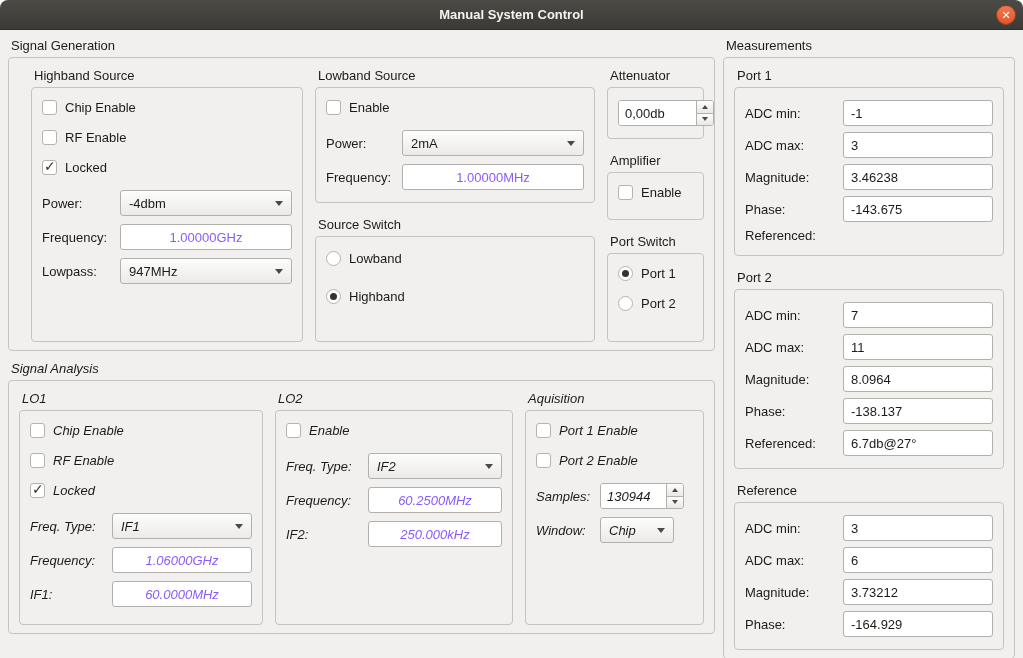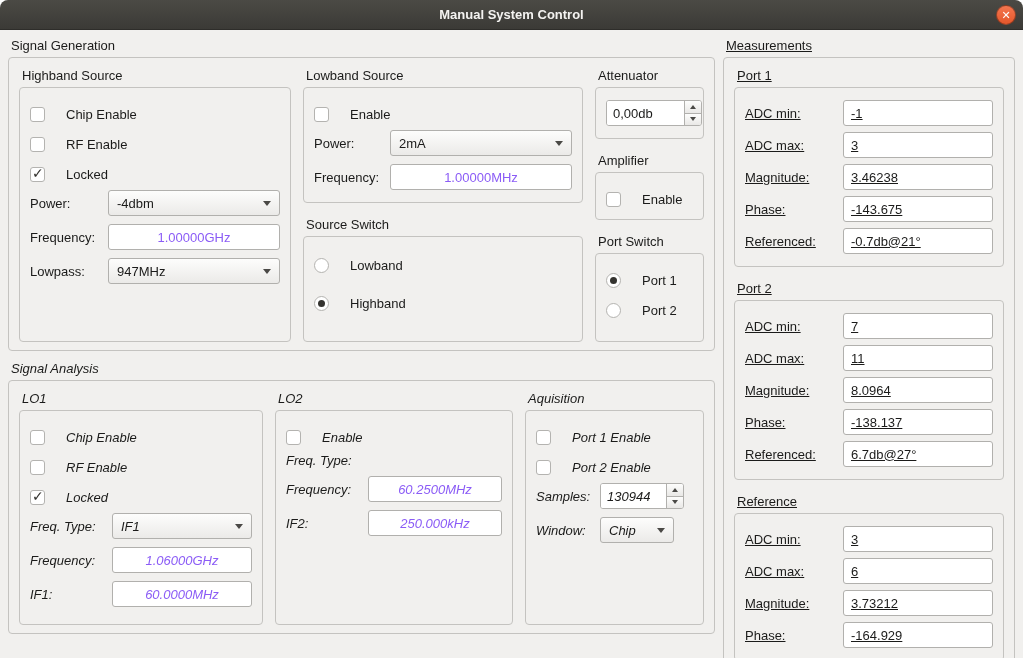--- a/index.html
+++ b/index.html
@@ -25,31 +25,31 @@
     position:absolute; right:7px; top:5px; width:20px; height:20px;
     border-radius:50%;
     background:linear-gradient(#f4764f,#e4572b);
     border:1px solid rgba(0,0,0,.35);
     color:#fff; font-size:11px; line-height:18px; text-align:center;
     cursor:default;
   }
   
   .content { flex:1; display:flex; gap:8px; padding:6px 8px 24px; min-height:0; }
   .left-col { width:707px; flex:0 0 707px; display:flex; flex-direction:column; min-height:0; }
-  .right-col { flex:1; display:flex; flex-direction:column; min-width:0;text-decoration:underline; }
+  .right-col { flex:1; display:flex; flex-direction:column; min-width:0; }
   
   .gb { display:flex; flex-direction:column; min-height:0; }
   .gb-title { font-size:13px; color:#1b1b1a; padding:2px 2px 4px 3px; }
   .gb-frame {
     border:1px solid #c4c3c0; border-radius:4px; background:#f1f0ee;
   }
   .grow { flex:1; }
   .grow > .gb-frame { flex:1; }
   
-  .cb-row { display:flex; align-items:flex-end; gap:21px; height:22px; margin-bottom:8px; }
+  .cb-row { display:flex; align-items:flex-start; gap:8px; height:22px; margin-bottom:8px; }
   .cb-row:last-child { margin-bottom:0; }
   .checkbox {
     width:15px; height:15px; flex:0 0 15px; background:#fff;
     border:1px solid #b4b3b0; border-radius:3px; position:relative;
   }
   .checkbox.checked::after {
     content:"✓"; position:absolute; left:1px; top:-3px;
     font-size:14px; font-weight:bold; color:#34332f;
   }
   .radio {
@@ -84,21 +84,21 @@
     background:#fff; overflow:hidden; flex:0 0 auto;
   }
   .spin input { border:none; outline:none; flex:1; min-width:0; padding:0 6px; font:inherit; color:#1b1b1a; background:#fff; }
   .spin-btns { width:17px; flex:0 0 17px; display:flex; flex-direction:column; border-left:1px solid #b1b0ad; }
   .spin-btn { flex:1; display:flex; align-items:center; justify-content:center; background:linear-gradient(#fdfdfc,#e9e8e6); }
   .spin-btn.up { border-bottom:1px solid #b1b0ad; }
   .arr-up { width:0; height:0; border-left:3px solid transparent; border-right:3px solid transparent; border-bottom:4px solid #4a4946; }
   .arr-dn { width:0; height:0; border-left:3px solid transparent; border-right:3px solid transparent; border-top:4px solid #4a4946; }
   
   .sg-frame { padding:8px 10px; display:flex; gap:12px; }
-  .sg-col1 { width:272px; flex:0 0 272px; display:flex; flex-direction:column; }
+  .sg-col1 { width:272px; flex:0 0 272px; display:flex; flex-direction:column;margin-left:12px; }
   .sg-col2 { width:280px; flex:0 0 280px; display:flex; flex-direction:column; }
   .sg-col3 { flex:1; display:flex; flex-direction:column; min-width:0; }
   .inner-frame { padding:12px 10px; }
   .sa-block { margin-top:8px;font-style:italic; }
   .sa-frame { padding:8px 10px; display:flex; gap:12px; }
   .sa-col1 { width:244px; flex:0 0 244px; display:flex; flex-direction:column; }
   .sa-col2 { width:238px; flex:0 0 238px; display:flex; flex-direction:column; }
   .sa-col3 { flex:1; display:flex; flex-direction:column; min-width:0; }
   .mt { margin-top:12px; }
   .lbl-78 { width:78px; flex:0 0 78px; }
@@ -294,20 +294,24 @@
           <div class="sa-col2">
             <div class="gb grow">
               <div class="gb-title">LO2</div>
               <div class="gb-frame inner-frame">
                 <div class="cb-row">
                   <span class="checkbox"></span>
                   <span>Enable</span>
                 </div>
                 <div class="form-row">
                   <span class="form-label lbl-82">Freq. Type:</span>
+                  <div class="combo">
+                    <span>IF2</span>
+                    <span class="combo-arrow"></span>
+                  </div>
                 </div>
                 <div class="form-row">
                   <span class="form-label lbl-82">Frequency:</span>
                   <input class="tinput disabled" readonly="" value="60.2500MHz" style="">
                 </div>
                 <div class="form-row">
                   <span class="form-label lbl-82">IF2:</span>
                   <input class="tinput disabled" readonly="" value="250.000kHz" style="">
                 </div>
               </div>
@@ -375,21 +379,20 @@
               <div class="meas-row">
                 <span class="meas-label">Magnitude:</span>
                 <input class="tinput meas-input" value="3.46238" style="">
               </div>
               <div class="meas-row">
                 <span class="meas-label">Phase:</span>
                 <input class="tinput meas-input" value="-143.675" style="">
               </div>
               <div class="meas-row">
                 <span class="meas-label">Referenced:</span>
-                <input class="tinput meas-input" value="-0.7db@21°" style="">
               </div>
             </div>
           </div>
 
           <div class="gb mt">
             <div class="gb-title">Port 2</div>
             <div class="gb-frame inner-frame">
               <div class="meas-row">
                 <span class="meas-label">ADC min:</span>
                 <input class="tinput meas-input" value="7" style="">

